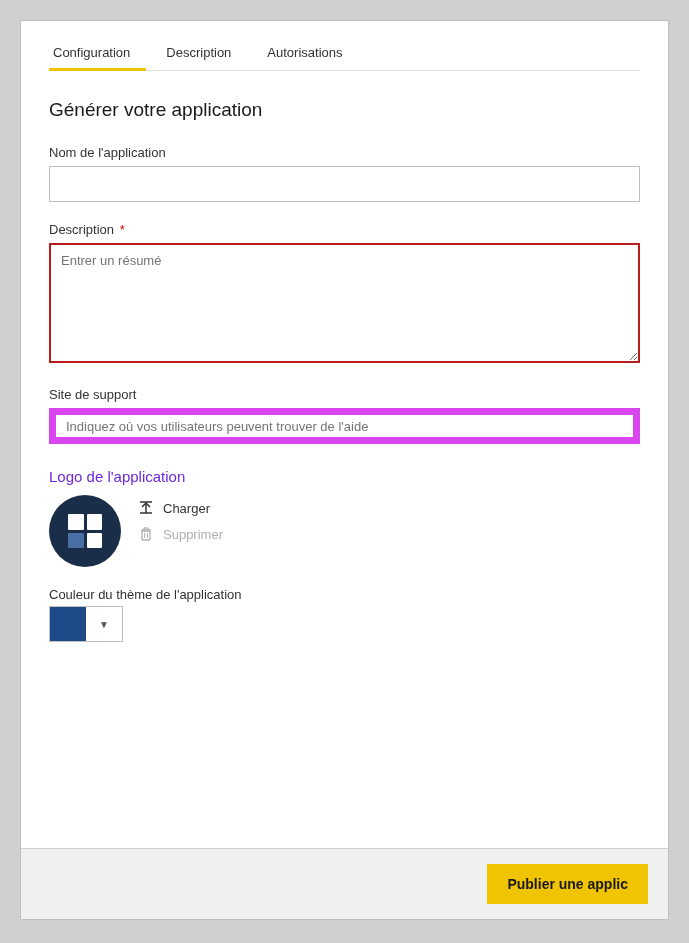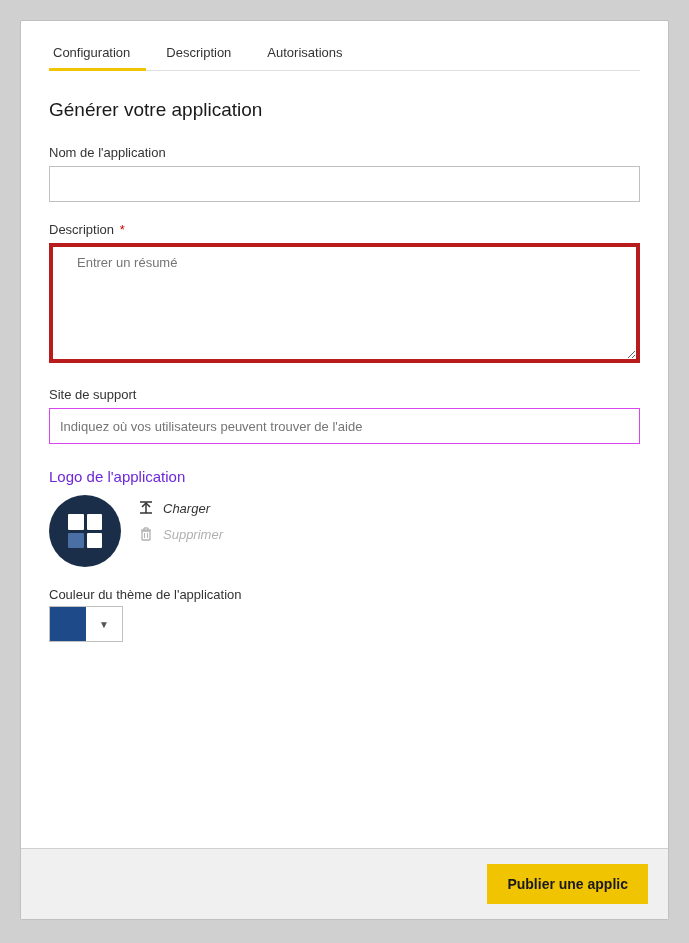--- a/index.html
+++ b/index.html
@@ -96,34 +96,34 @@
       padding: 6px 10px;
       font-size: 13px;
       color: #333;
       outline: none;
       background: #fff;
     }
 
     .form-textarea {
       width: 100%;
       height: 120px;
-      border: 4px solid #b91c1c;
-      padding: 8px 24px;
+      border: 2px solid #b91c1c;
+      padding: 8px 10px;
       font-size: 13px;
       color: #999;
       outline: none;
       resize: vertical;
       background: #fff;
       font-family: inherit;
     }
 
     .form-input-support {
       width: 100%;
       height: 36px;
-      border: 1px solid #d946ef;
+      border: 7px solid #d946ef;
       padding: 6px 10px;
       font-size: 13px;
       color: #999;
       outline: none;
       background: #fff;
     }
 
     
     .logo-section {
       margin-top: 24px;
@@ -182,21 +182,20 @@
     .logo-action-btn {
       display: flex;
       align-items: center;
       gap: 8px;
       background: none;
       border: none;
       cursor: pointer;
       padding: 0;
       font-size: 13px;
       color: #333;
-      font-style: italic;
     }
 
     .logo-action-btn.disabled {
       color: #b0b0b0;
       cursor: default;
     }
 
     .upload-icon {
       width: 18px;
       height: 18px;

